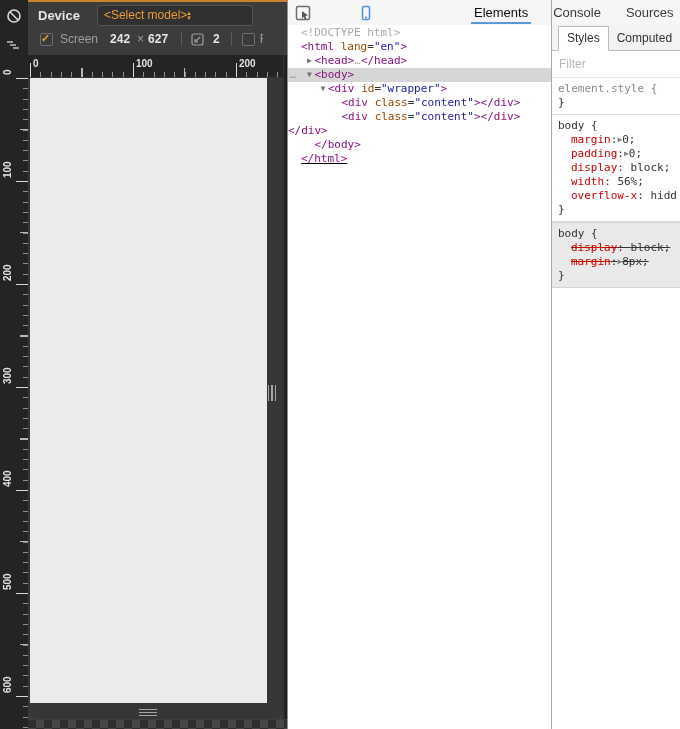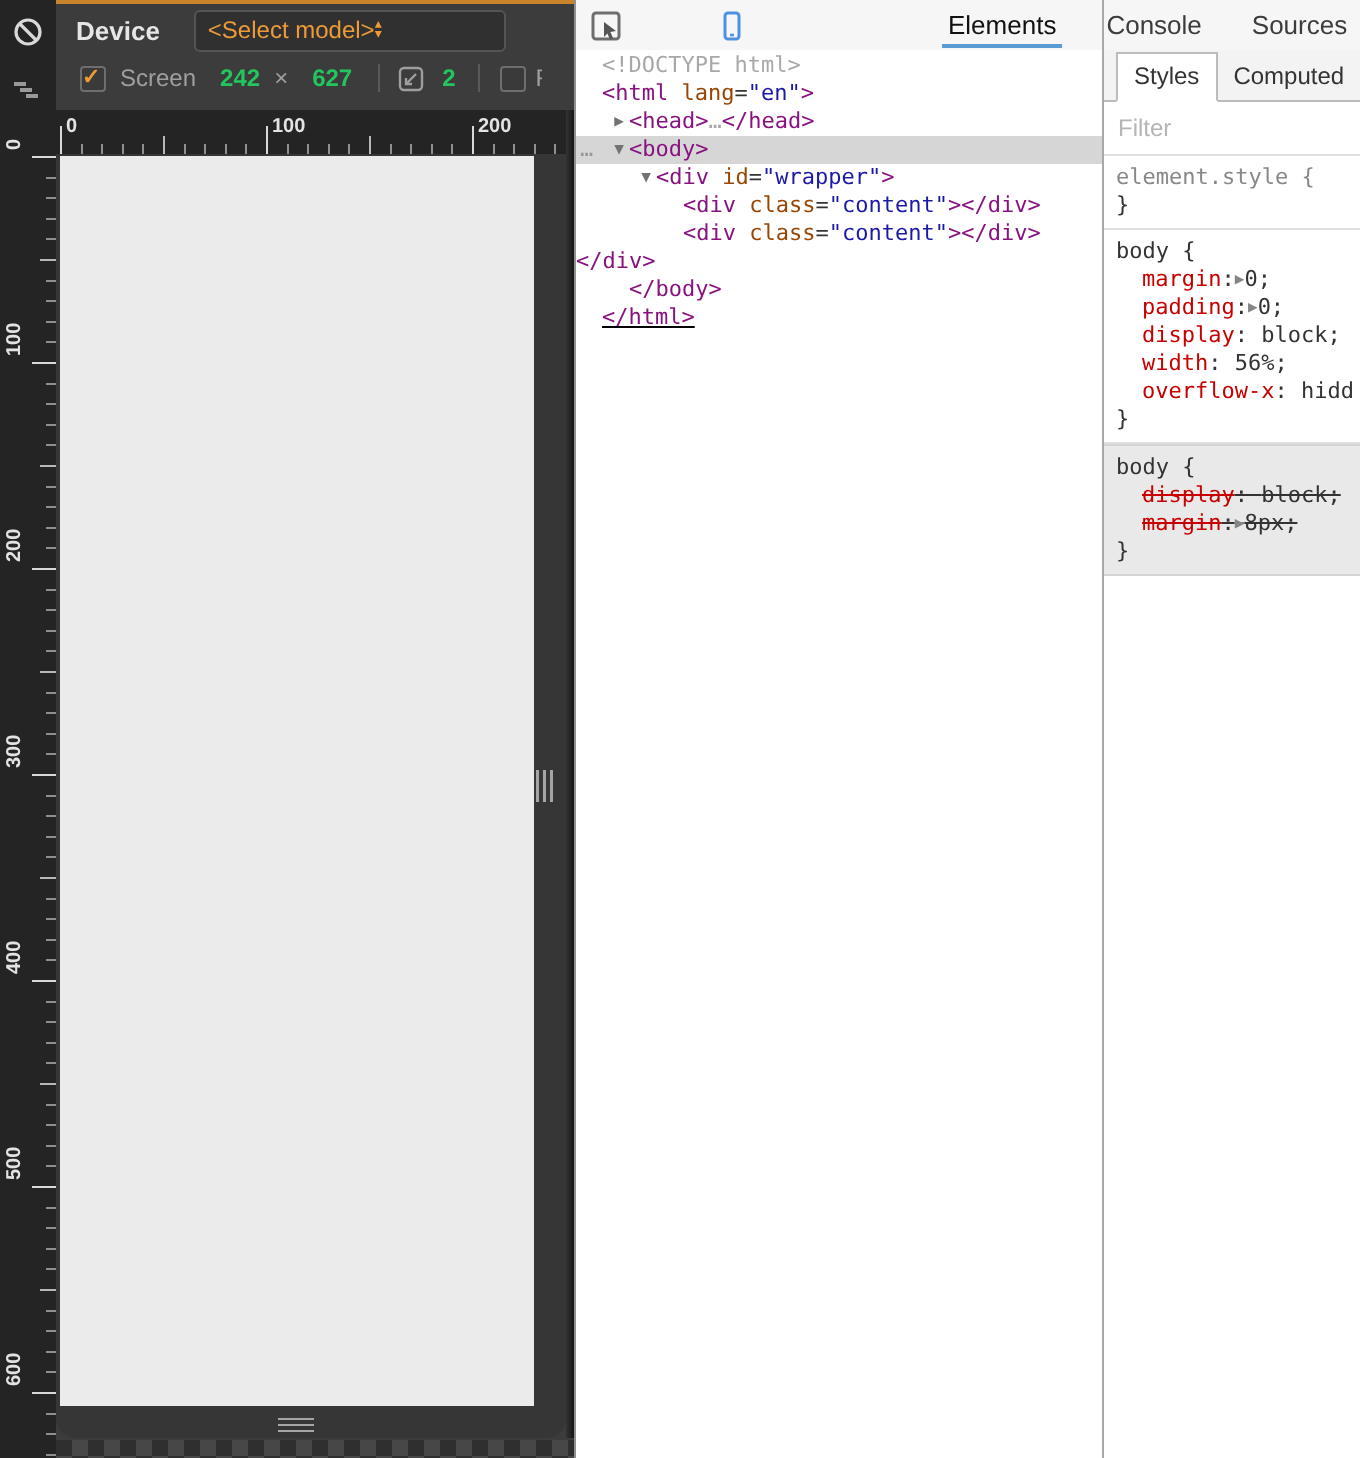--- a/index.html
+++ b/index.html
@@ -26,21 +26,21 @@
                 border-radius:3px;display:flex;align-items:center;justify-content:flex-start;
                 padding:0 6px;cursor:default;}
   .model-select .val{color:#ec9b38;font-size:12px;}
   .stepper{display:flex;flex-direction:column;line-height:5px;font-size:7px;color:#ec9b38;}
   .dev-row2{position:absolute;left:0;top:28px;width:100%;height:22px;display:flex;align-items:center;
             font-size:12px;overflow:hidden;}
   .cbx{width:11px;height:11px;border:1px solid #6e6e6e;background:#3a3a3a;border-radius:2px;
        position:relative;flex:none;}
   .cbx.checked::after{content:"✓";position:absolute;left:0;top:-2px;color:#ec9b38;font-size:11px;font-weight:bold;}
   .gray-lb{color:#9f9f9f;}
-  .orange-v{color:#22c55e;font-weight:bold;}
+  .orange-v{color:#e5e5e5;font-weight:bold;}
   .tb-divider{width:1px;height:14px;background:#5a5a5a;flex:none;}
   .frag-clip{width:3px;overflow:hidden;color:#9f9f9f;flex:none;}
 
   
   .h-ruler{position:absolute;left:0;top:55px;width:259px;height:22px;background:#242424;}
   .ht1,.ht2,.ht3{position:absolute;left:2px;right:0;bottom:0;}
   .ht1{height:5px;background:repeating-linear-gradient(to right,#8f8f8f 0 1px,transparent 1px 10.3px);}
   .ht2{height:9px;background:repeating-linear-gradient(to right,#b8b8b8 0 1px,transparent 1px 51.5px);}
   .ht3{height:14px;background:repeating-linear-gradient(to right,#d8d8d8 0 1px,transparent 1px 103px);}
   .h-label{position:absolute;top:3px;font:bold 10px "Liberation Sans",sans-serif;color:#e3e3e3;}
@@ -148,21 +148,21 @@
             <span>▾</span>
           </span>
       </div>
     </div>
 
     <div class="dev-row2">
       <span class="cbx checked" style="margin-left:12px"></span>
       <span class="gray-lb" style="margin-left:7px">Screen</span>
       <span class="orange-v" style="margin-left:12px">242</span>
       <span class="gray-lb" style="margin-left:7px">×</span>
-      <span class="orange-v" style="margin-left:12px">627</span>
+      <span class="orange-v" style="margin-left:4px">627</span>
       <span class="tb-divider" style="margin-left:13px"></span>
       <span style="margin-left:9px;display:flex">
         <svg width="13" height="13" viewBox="0 0 13 13">
           <rect x="1" y="1" width="11" height="11" rx="2" fill="none" stroke="#9e9e9e" stroke-width="1.2"></rect>
           <line x1="4" y1="9" x2="9" y2="4" stroke="#9e9e9e" stroke-width="1.2"></line>
           <path d="M4 6 L4 9 L7 9" fill="none" stroke="#9e9e9e" stroke-width="1.2"></path>
         </svg>
       </span>
       <span class="orange-v" style="margin-left:9px">2</span>
       <span class="tb-divider" style="margin-left:11px"></span>

